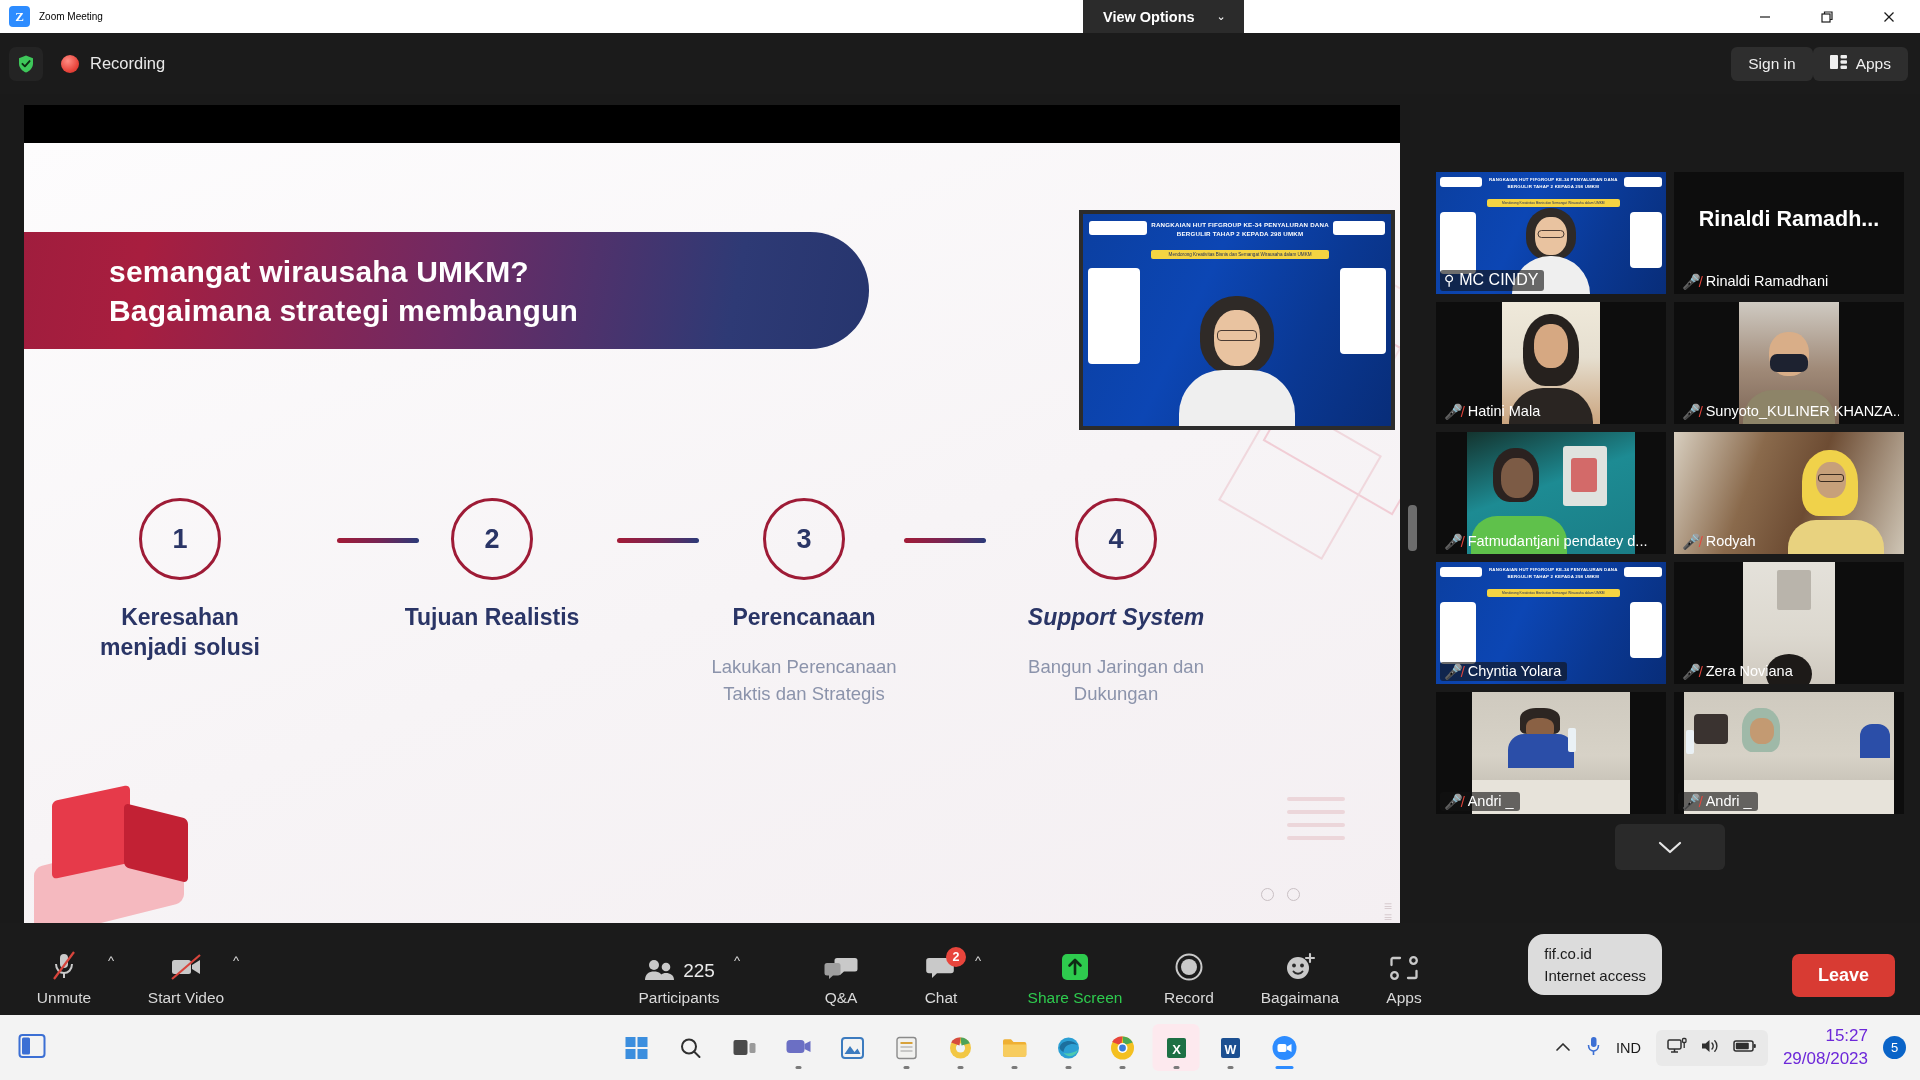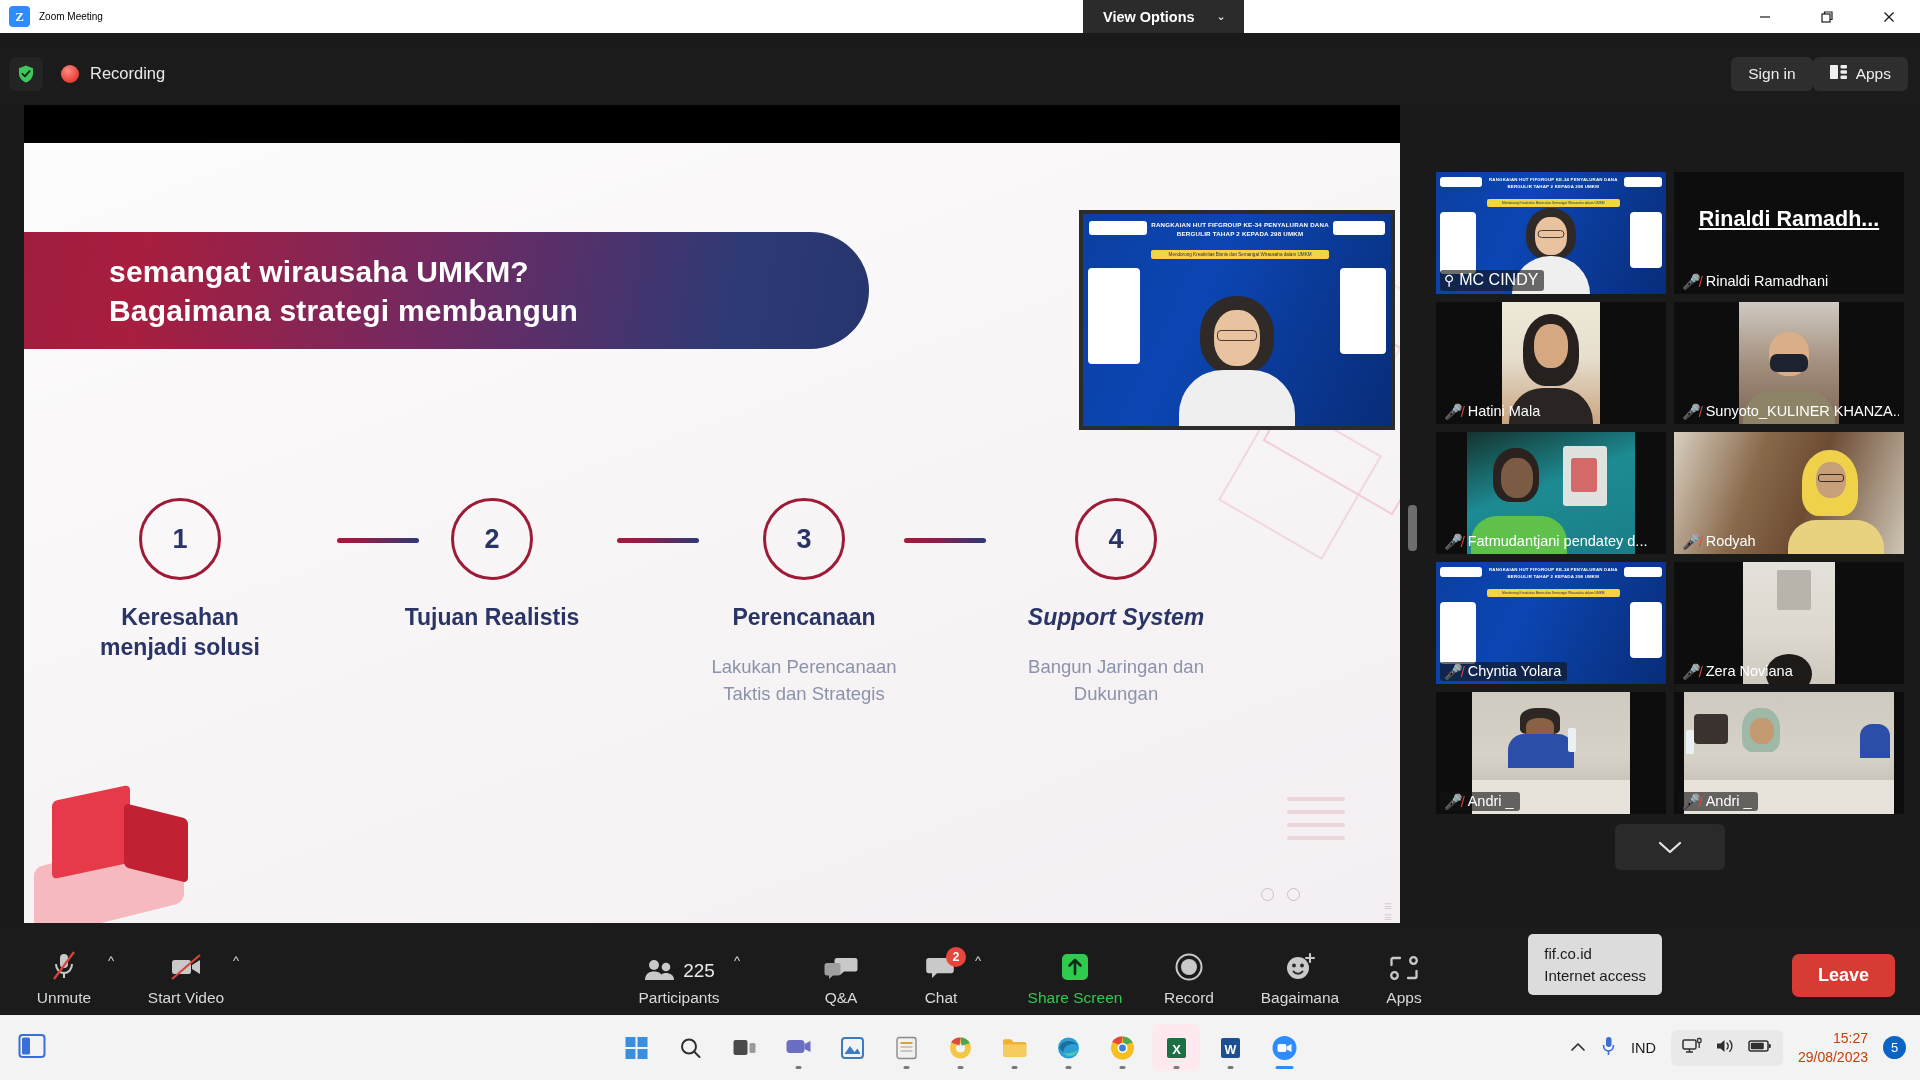--- a/index.html
+++ b/index.html
@@ -35,21 +35,21 @@
   }
   .tb-viewopts .chev { font-size: 11px; font-weight: normal; }
   .wincontrols {
     position: absolute; right: 0; top: 0; height: 33px; display: flex;
   }
   .wc { width: 62px; height: 33px; display: flex; align-items: center; justify-content: center; }
   .wc svg { display: block; }
 
   
   .topbar {
-    position: absolute; top: 43px; left: 0; width: 1920px; height: 61px;
+    position: absolute; top: 33px; left: 0; width: 1920px; height: 61px;
     background: #1b1b1b; display: flex; align-items: center;
   }
   .shield-box {
     margin-left: 9px; width: 34px; height: 34px; border-radius: 7px;
     background: #242424; display: flex; align-items: center; justify-content: center;
   }
   .rec-group { display: flex; align-items: center; margin-left: 18px; gap: 11px; }
   .rec-dot {
     width: 18px; height: 18px; border-radius: 50%;
     background: radial-gradient(circle at 38% 33%, #ff8d84 0%, #e8453c 62%, #c42b23 100%);
@@ -173,21 +173,21 @@
     background: rgba(20,20,20,.62); border-radius: 3px; padding: 1px 6px 2px 4px;
     color: #fff; font-size: 14.5px; white-space: nowrap; overflow: hidden;
   }
   .tile.active .nametag { font-size: 16px; }
   .tile .nametag.plain { background: transparent; }
   .mic-off { color: #e8453c; font-size: 15px; line-height: 1; }
   .pin-ico { color: #fff; font-size: 14px; line-height: 1; }
   .tile.audio-only { background: #0d0d0d; display: flex; align-items: center; justify-content: center; }
   .tile.audio-only .bigname {
     color: #fff; font-size: 21.5px; font-weight: bold; margin-bottom: 28px;
-    white-space: nowrap; overflow: hidden; padding: 0 6px; text-decoration: underline;
+    white-space: nowrap; overflow: hidden; padding: 0 6px;
   }
   .vfill { position: absolute; inset: 0; }
   .vcenter { position:absolute; left:50%; transform:translateX(-50%); top:0; bottom:0; }
 
   .scroll-down {
     margin: 10px auto 0; width: 110px; height: 46px; background: #2a2a2a;
     border-radius: 6px; display: flex; align-items: center; justify-content: center;
     color: #e6e6e6; font-size: 22px;
   }
 
@@ -209,21 +209,21 @@
     display: flex; align-items: center; justify-content: center; padding: 0 5px; font-weight: bold;
   }
   .count { font-size: 19px; color: #e9e9e9; margin-left: 6px; }
   .green-text { color: #2ecb4e; }
   .leave-btn {
     position: absolute; right: 25px; bottom: 18px; background: #d83b33; color: #fff;
     font-size: 18px; font-weight: bold; border-radius: 7px; padding: 11px 26px; border: none;
   }
   .tooltip {
     position: absolute; right: 258px; bottom: 20px; background: #dcdcdc; color: #1b1b1b;
-    border-radius: 5px; padding: 9px 16px; font-size: 15px; line-height: 1.42;
+    border-radius: 16px; padding: 9px 16px; font-size: 15px; line-height: 1.42;
   }
 
   
   .taskbar {
     position: absolute; left: 0; bottom: 0; width: 1920px; height: 65px;
     background: #f3f3f3; display: flex; align-items: center;
   }
   .tb-left { position: absolute; left: 18px; }
   .tb-center {
     position: absolute; left: 50%; transform: translateX(-50%);
@@ -237,21 +237,21 @@
     position: absolute; bottom: 2px; left: 50%; transform: translateX(-50%);
     width: 6px; height: 3px; border-radius: 2px; background: #7a7a7a;
   }
   .tb-right {
     position: absolute; right: 14px; display: flex; align-items: center; gap: 15px;
   }
   .sys-cluster {
     display: flex; align-items: center; gap: 13px; background: #e9e9e9;
     border-radius: 6px; padding: 7px 11px;
   }
-  .clock { text-align: right; font-size: 14px; color: #c2410c; line-height: 1.35; }
+  .clock { text-align: right; font-size: 17px; color: #6d28d9; line-height: 1.35; }
   .notif-badge {
     width: 23px; height: 23px; border-radius: 50%; background: #0a64c8; color: #fff;
     font-size: 13px; display: flex; align-items: center; justify-content: center;
   }
   .lang { font-size: 14.5px; color: #1b1b1b; }
 </style>
 </head>
 <body>
 
 <div id="app">

